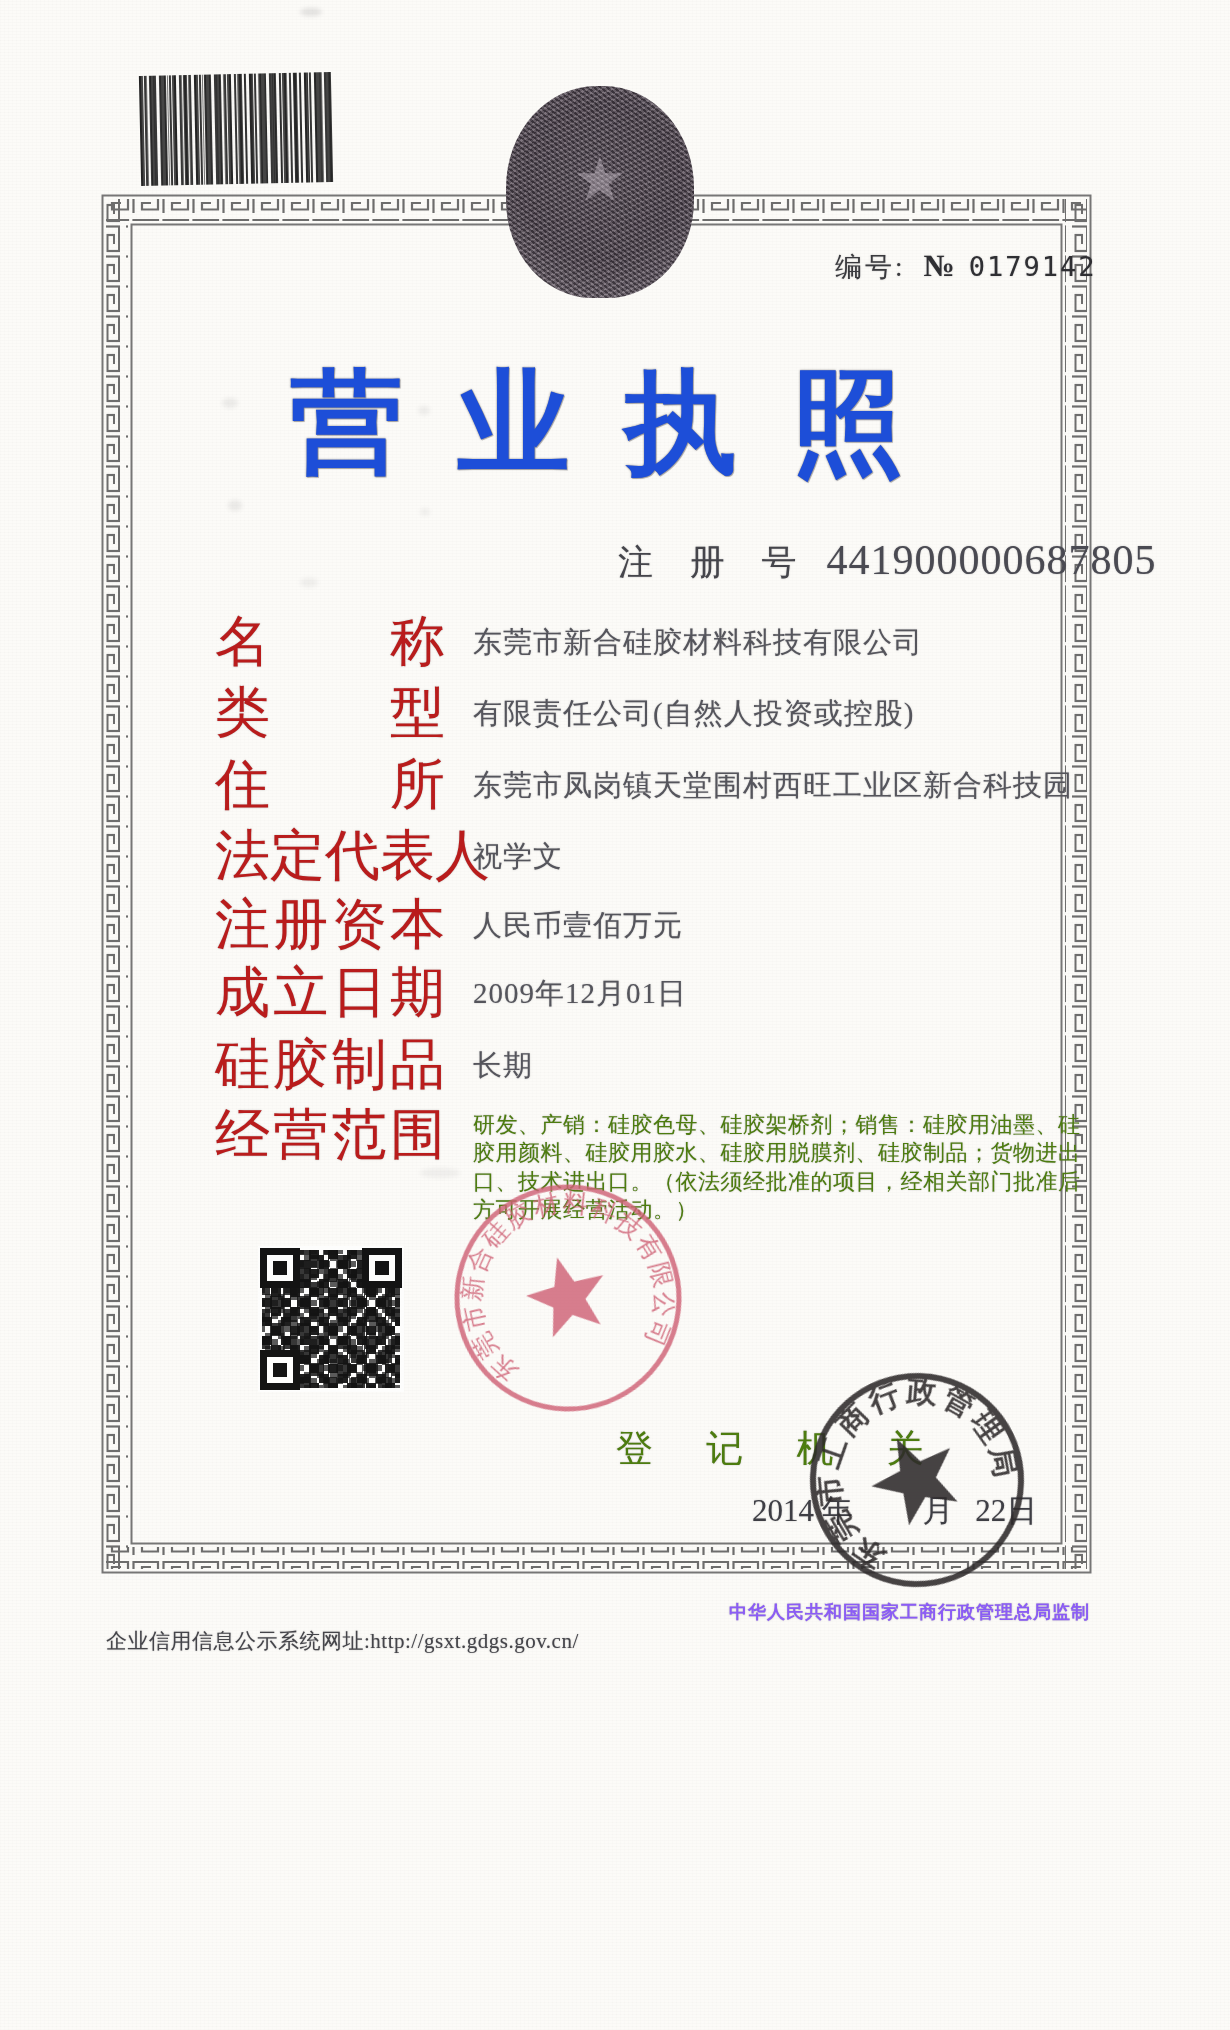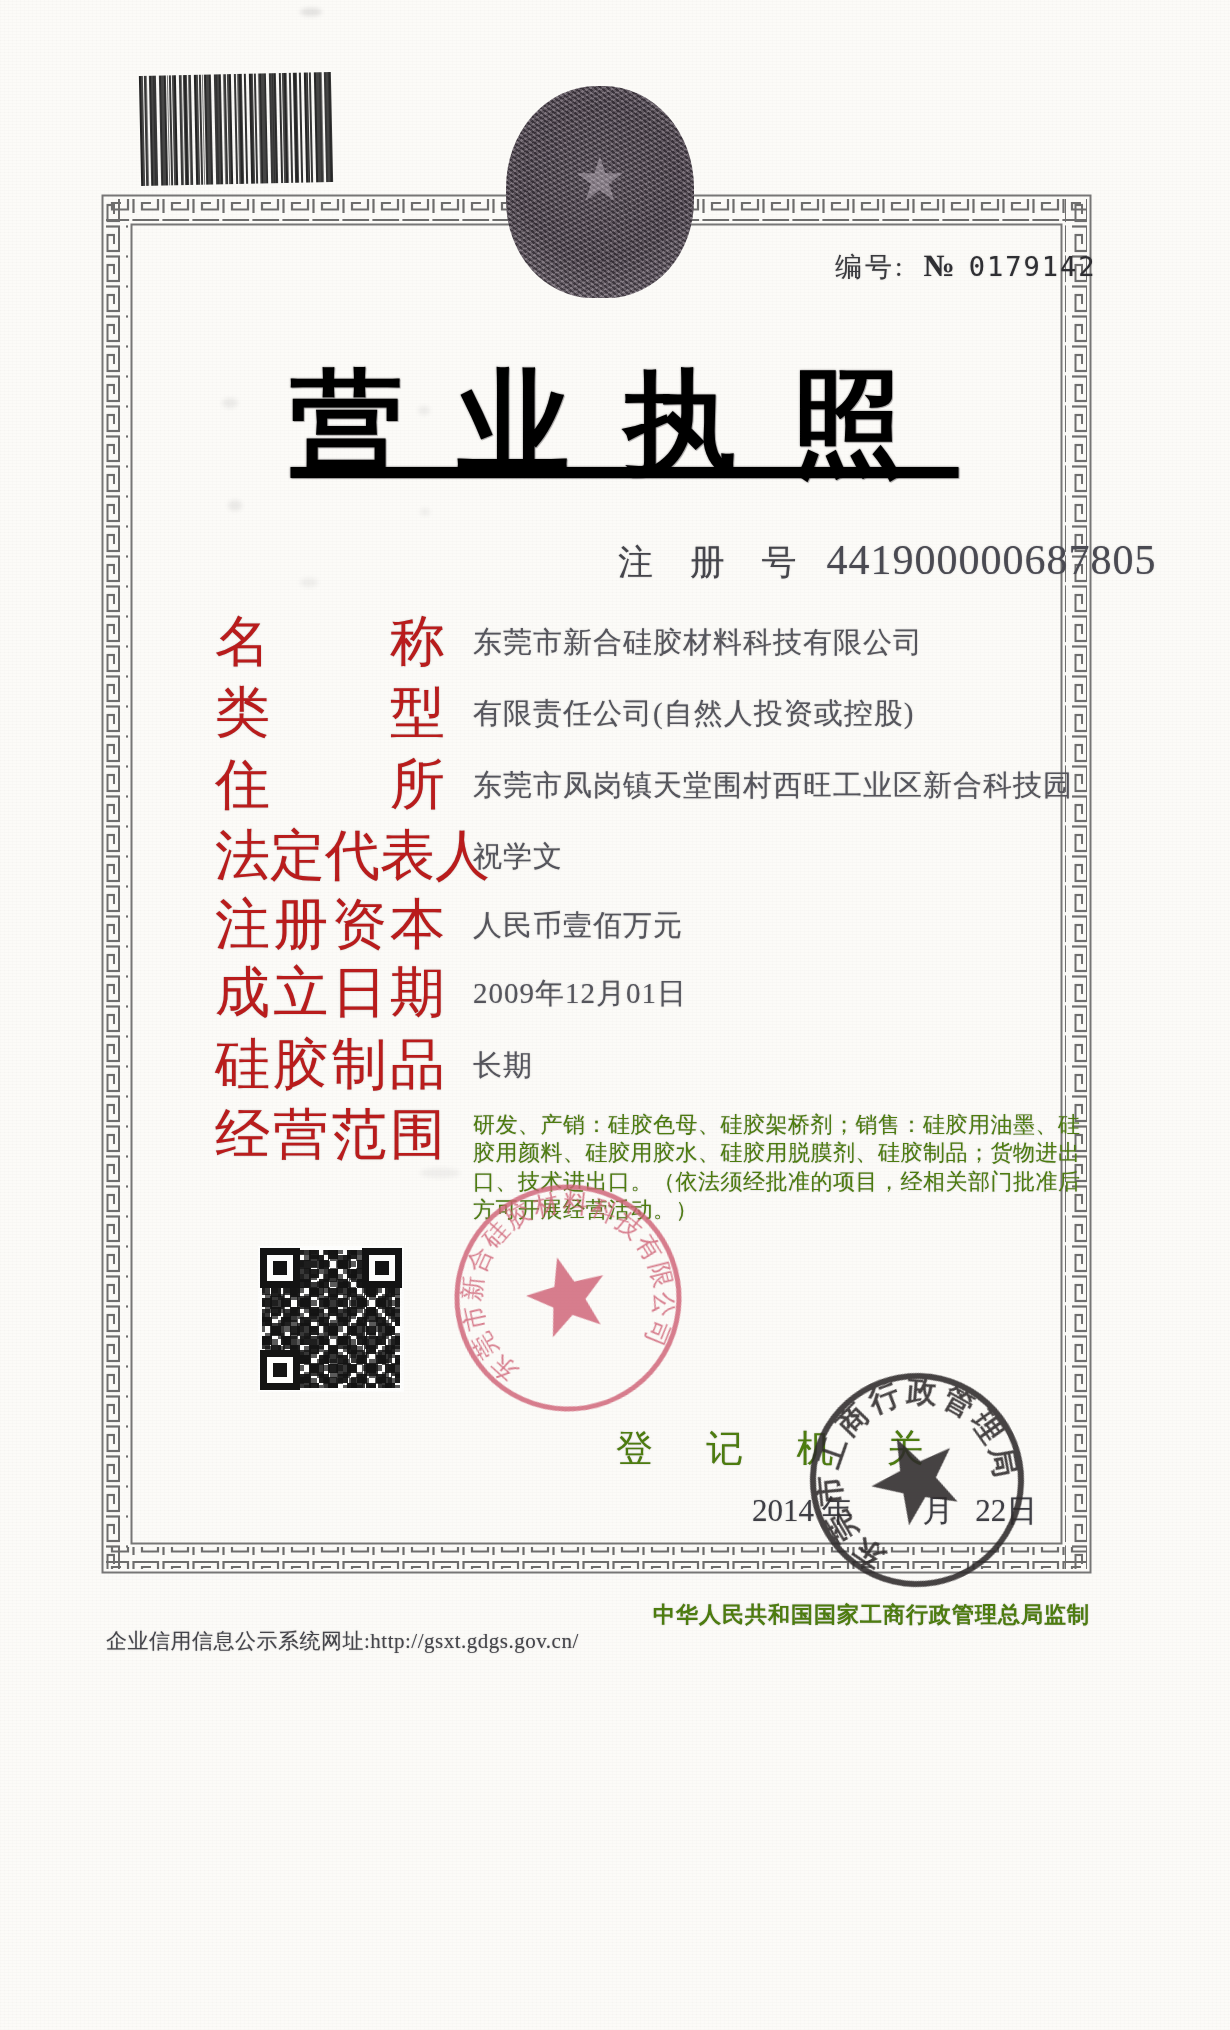--- a/index.html
+++ b/index.html
@@ -29,22 +29,22 @@
   
   .frame{position:absolute;left:101px;top:194px;opacity:.82;filter:blur(.3px);}
   
   .serial{position:absolute;left:835px;top:248px;color:#2f2f33;white-space:nowrap;}
   .serial .s-lbl{font-size:27px;letter-spacing:3px;color:#3a3a3e;}
   .serial .s-sym{font-size:31px;font-weight:bold;margin-left:14px;}
   .serial .s-num{font-family:"DejaVu Sans Mono",monospace;font-size:27px;letter-spacing:2px;margin-left:10px;}
   
   .title{position:absolute;left:100px;top:348px;width:994px;text-align:center;
     font-family:"Liberation Sans","DejaVu Sans",sans-serif;font-weight:900;font-size:112px;
-    letter-spacing:55px;padding-left:55px;box-sizing:border-box;color:#000000;
-    text-shadow:0 0 2px rgba(70,66,68,.75),1px 1px 0 rgba(90,86,88,.35);text-decoration:underline;}
+    letter-spacing:55px;padding-left:55px;box-sizing:border-box;color:#1d4ed8;
+    text-shadow:0 0 2px rgba(70,66,68,.75),1px 1px 0 rgba(90,86,88,.35);}
   
   .regline{position:absolute;left:618px;top:536px;white-space:nowrap;}
   .regline .r-lbl{font-size:35px;letter-spacing:14px;color:#45454b;}
   .regline .r-num{font-size:42px;letter-spacing:1px;color:#4a4a52;margin-left:12px;}
   
   .row{position:absolute;left:215px;width:880px;white-space:nowrap;}
   .lbl{display:inline-block;width:230px;font-size:55px;color:#b91c1c;
     text-align:justify;text-align-last:justify;vertical-align:top;line-height:1.1;}
   .val{display:inline-block;width:610px;margin-left:28px;font-size:29px;color:#55555c;
     vertical-align:top;padding-top:11px;letter-spacing:1px;white-space:normal;}
@@ -64,21 +64,21 @@
   .qr .cells{position:absolute;inset:4px;
     background:
       repeating-conic-gradient(rgba(18,18,18,.95) 0% 25%,rgba(253,253,252,0) 25% 50%) 0px 0px/19px 19px,
       repeating-conic-gradient(rgba(20,20,20,.85) 0% 25%,rgba(253,253,252,0) 25% 50%) 8px 5px/27px 27px,
       repeating-conic-gradient(rgba(22,22,22,.7) 0% 25%,rgba(253,253,252,0) 25% 50%) 3px 11px/13px 13px;}
   .finder{position:absolute;width:26px;height:26px;border:7px solid #131313;background:#fdfdfc;box-sizing:content-box;}
   .finder::after{content:"";position:absolute;left:6px;top:6px;width:14px;height:14px;background:#131313;}
   .finder.tl{left:2px;top:2px}.finder.tr{right:2px;top:2px}.finder.bl{left:2px;bottom:2px}
   
   .footer-left{position:absolute;left:106px;top:1602px;font-size:21px;color:#45454a;letter-spacing:.5px;margin-top:25px;}
-  .footer-right{position:absolute;right:140px;top:1600px;font-size:22px;color:#4d7c0f;font-weight:bold;letter-spacing:1px;}
+  .footer-right{position:absolute;right:140px;top:1600px;font-size:18px;color:#8b5cf6;font-weight:bold;letter-spacing:1px;}
   
   .smudge{position:absolute;border-radius:50%;background:rgba(90,88,92,.6);filter:blur(2px);pointer-events:none;}
 </style>
 </head>
 <body>
 
 <div id="page">
   <div class="noise"></div>
 
   <div class="barcode"></div>

